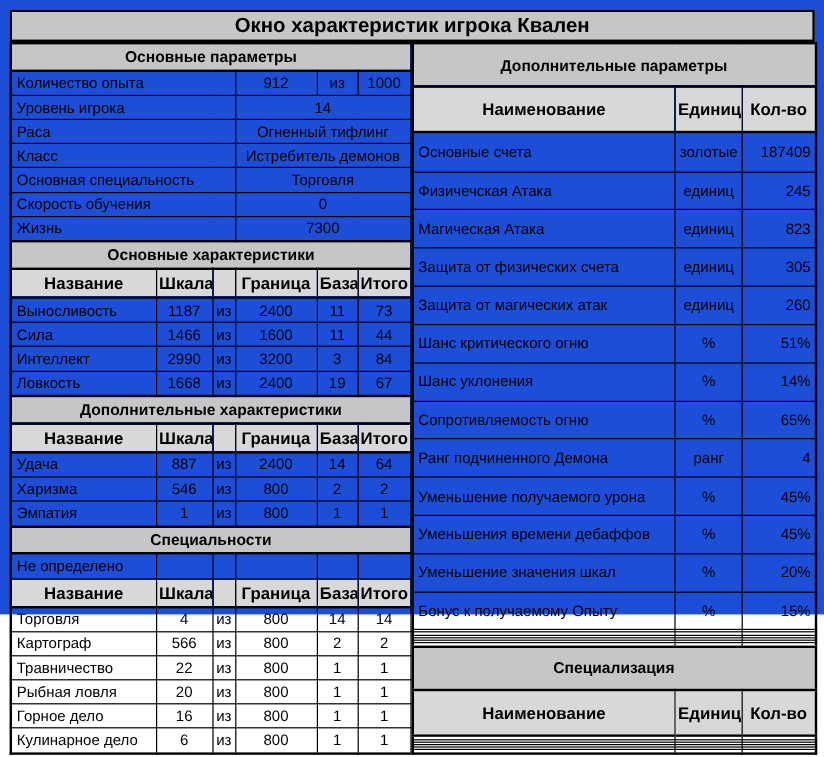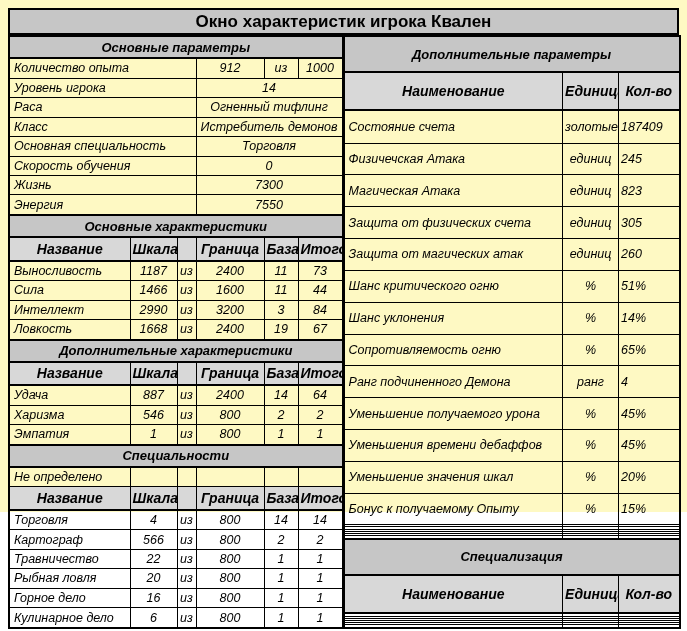--- a/index.html
+++ b/index.html
@@ -3,30 +3,30 @@
 <meta charset="utf-8">
 <style>
   * { box-sizing: border-box; }
   html, body { margin: 0; padding: 0; }
   body {
     width: 687px; height: 631px;
     background: #ffffff;
     font-family: "Liberation Sans", "DejaVu Sans", sans-serif;
     color: #000;
   }
-  .sheet { width: 687px; height: 512px; padding: 8px 8px 0 8px; background: #fef9c3; }
+  .sheet { width: 687px; height: 512px; padding: 8px 8px 0 8px; background: #1d4ed8; }
   .title-bar {
     width: 671px; height: 27px;
     background: #c6c6c6;
     border: 2px solid #000;
     font-weight: bold; font-size: 17px; line-height: 23px;
     text-align: center;
     overflow: hidden; white-space: nowrap;
   }
-  .cols { display: flex; width: 671px; font-style: italic; }
+  .cols { display: flex; width: 671px; }
   table { border-collapse: collapse; table-layout: fixed; height: 594px; }
   .left-tbl  { width: 334px; border: 2px solid #000; border-top: none; border-right: 1px solid #000; }
   .right-tbl { width: 337px; border: 2px solid #000; border-top: none; border-left: 2px solid #000; }
   td {
     border: 1px solid #000;
     font-size: 12.5px;
     padding: 0 2px;
     overflow: hidden; white-space: nowrap;
     vertical-align: middle;
   }
@@ -38,21 +38,21 @@
     border-bottom: 2px solid #000;
   }
   td.hdr {
     background: #d8d8d8;
     font-weight: bold; font-size: 14px;
     text-align: center;
     border-bottom: 2px solid #000;
   }
   td.l { text-align: left; padding-left: 4px; }
   td.c { text-align: center; }
-  td.r { padding-right: 3px; }
+  td.r { text-align: right; padding-right: 3px; }
 </style>
 </head>
 <body>
 
 <div class="sheet">
   <div class="title-bar">Окно характеристик игрока Квален</div>
   <div class="cols">
 
     <table class="left-tbl">
       <colgroup>
@@ -90,24 +90,20 @@
         <td class="c" colspan="3">Торговля</td>
       </tr>
       <tr>
         <td class="l" colspan="3">Скорость обучения</td>
         <td class="c" colspan="3">0</td>
       </tr>
       <tr>
         <td class="l" colspan="3">Жизнь</td>
         <td class="c" colspan="3">7300</td>
       </tr>
-      <tr>
-        <td class="l" colspan="3">Энергия</td>
-        <td class="c" colspan="3">7550</td>
-      </tr>
 
       <tr>
         <td class="sec" colspan="6">Основные характеристики</td>
       </tr>
       <tr>
         <td class="hdr">Название</td>
         <td class="hdr">Шкала</td>
         <td class="hdr"></td>
         <td class="hdr">Граница</td>
         <td class="hdr">База</td>
@@ -261,21 +257,21 @@
       <tbody>
           <tr>
         <td class="sec" colspan="3">Дополнительные параметры</td>
       </tr>
       <tr>
         <td class="hdr">Наименование</td>
         <td class="hdr">Единица</td>
         <td class="hdr">Кол-во</td>
       </tr>
       <tr>
-        <td class="l">Состояние счета</td>
+        <td class="l">Основные счета</td>
         <td class="c">золотые</td>
         <td class="r">187409</td>
       </tr>
       <tr>
         <td class="l">Физичечская Атака</td>
         <td class="c">единиц</td>
         <td class="r">245</td>
       </tr>
       <tr>
         <td class="l">Магическая Атака</td>

